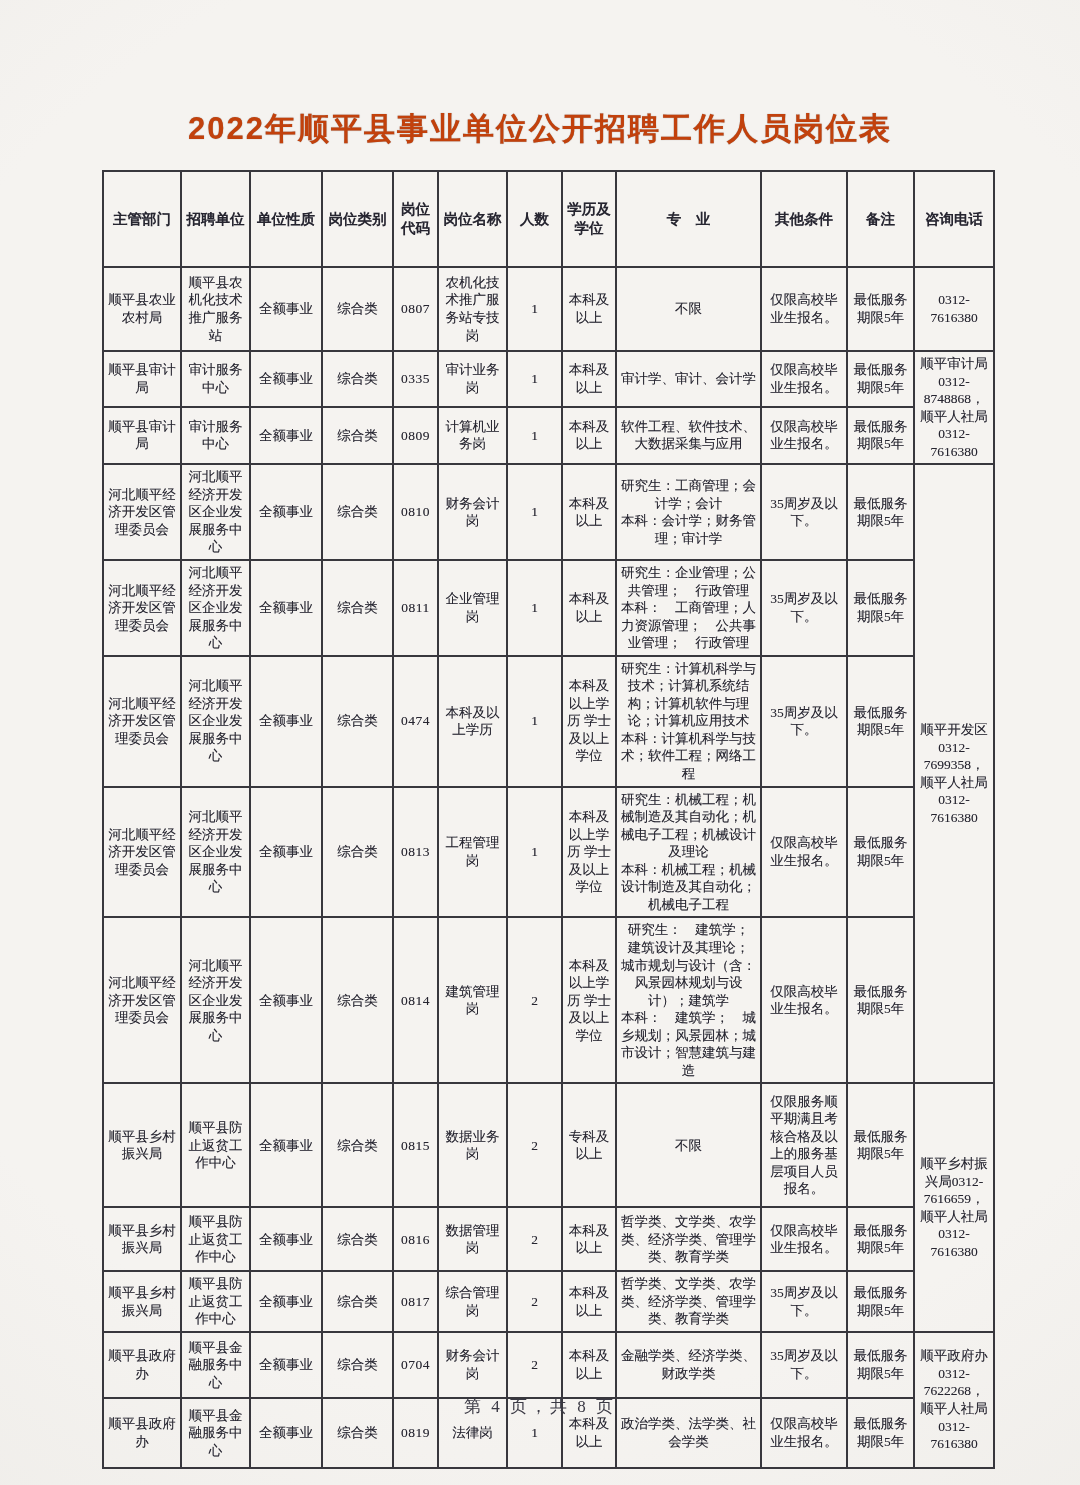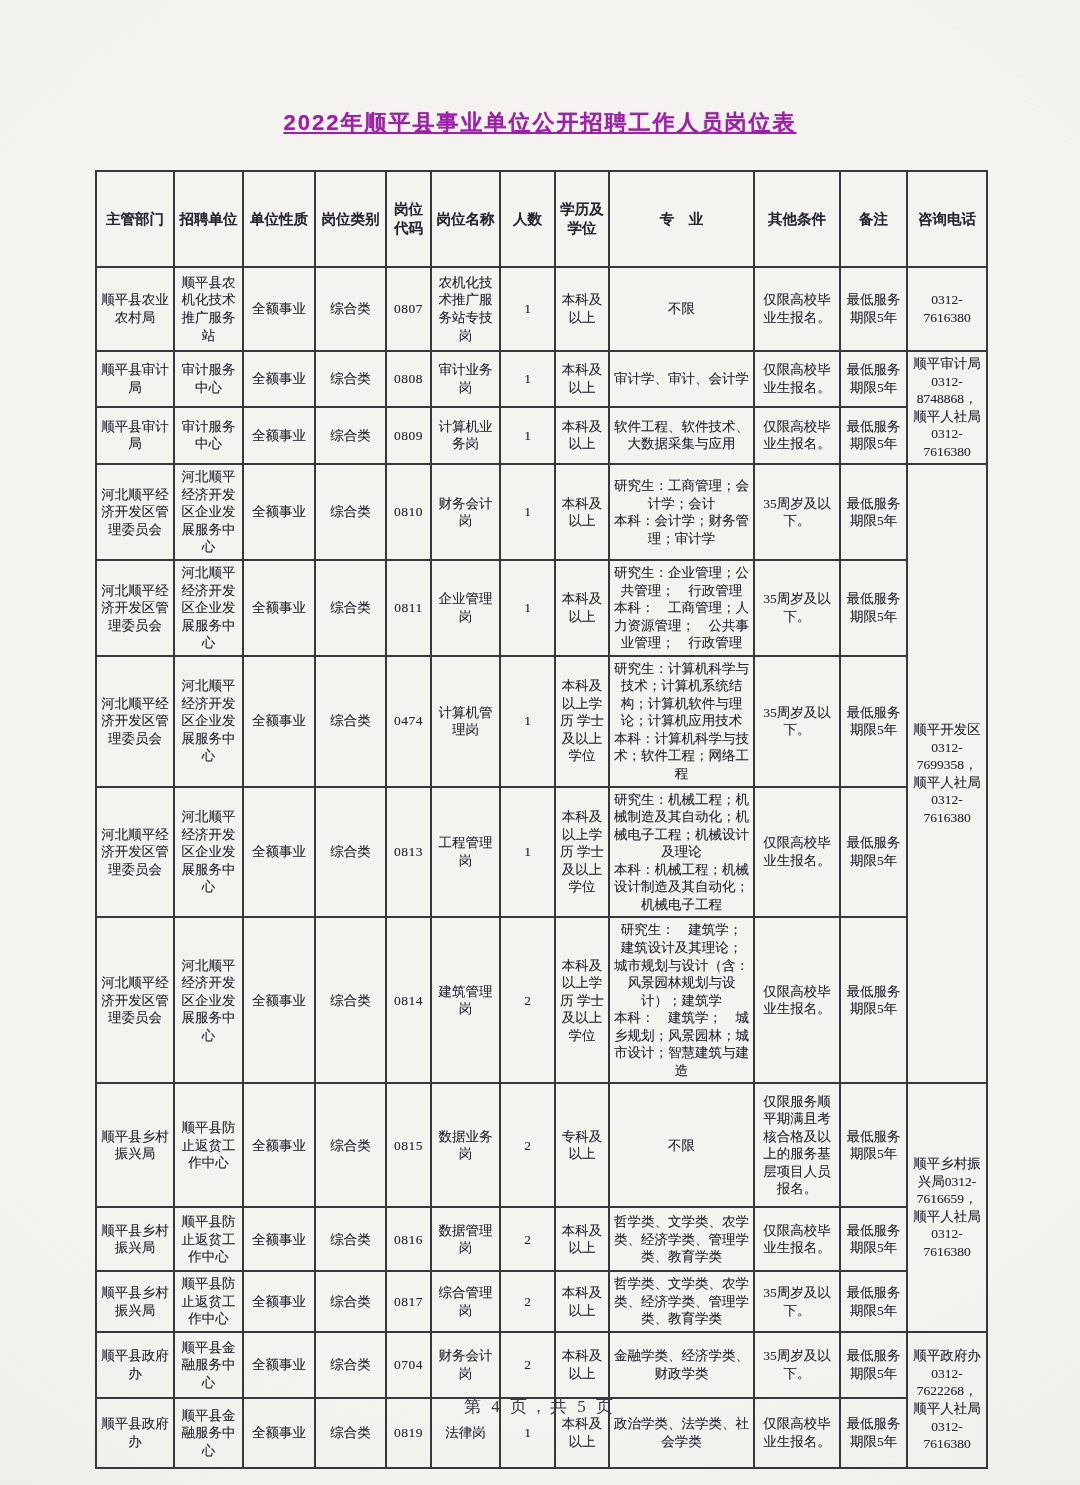--- a/index.html
+++ b/index.html
@@ -13,29 +13,28 @@
   .paper{
     position:absolute;inset:0;
     background:radial-gradient(ellipse 120% 90% at 50% 45%, #f5f3f0 55%, #edebe7 88%, #e4e2de 100%);
   }
   .doc-title{
     position:absolute;
     top:108px;left:0;width:1080px;
     text-align:center;
     font-family:"Liberation Sans", sans-serif;
     font-weight:bold;
-    font-size:22px;
+    font-size:31px;
     letter-spacing:2px;
-    color:#a21caf;
+    color:#c2410c;
     text-shadow:0 0 1px rgba(27,26,34,.45);
-    text-decoration:underline;
   }
   table.jobs{
     position:absolute;
-    left:95px;top:170px;
+    left:102px;top:170px;
     width:891px;
     border-collapse:collapse;
     table-layout:fixed;
     background:transparent;
   }
   table.jobs th, table.jobs td{
     border:2px solid #38373d;
     color:#262530;
     vertical-align:middle;
     text-align:center;
@@ -142,21 +141,21 @@
       <td class="cell-other">仅限高校毕业生报名。</td>
       <td>最低服务期限5年</td>
       <td class="cell-phone" rowspan="1">0312-
 7616380</td>
     </tr>
     <tr class="h-r1">
       <td>顺平县审计局</td>
       <td>审计服务中心</td>
       <td>全额事业</td>
       <td>综合类</td>
-      <td class="cell-code">0808</td>
+      <td class="cell-code">0335</td>
       <td>审计业务岗</td>
       <td class="cell-count">1</td>
       <td>本科及以上</td>
       <td class="cell-major">审计学、审计、会计学</td>
       <td class="cell-other">仅限高校毕业生报名。</td>
       <td>最低服务期限5年</td>
       <td class="cell-phone" rowspan="2">顺平审计局
 0312-
 8748868，
 顺平人社局
@@ -209,21 +208,21 @@
 本科：　工商管理；人力资源管理；　公共事业管理；　行政管理</td>
       <td class="cell-other">35周岁及以下。</td>
       <td>最低服务期限5年</td>
     </tr>
     <tr class="h-r5">
       <td>河北顺平经济开发区管理委员会</td>
       <td>河北顺平经济开发区企业发展服务中心</td>
       <td>全额事业</td>
       <td>综合类</td>
       <td class="cell-code">0474</td>
-      <td>计算机管理岗</td>
+      <td>本科及以上学历</td>
       <td class="cell-count">1</td>
       <td>本科及以上学历 学士及以上学位</td>
       <td class="cell-major">研究生：计算机科学与技术；计算机系统结构；计算机软件与理论；计算机应用技术
 本科：计算机科学与技术；软件工程；网络工程</td>
       <td class="cell-other">35周岁及以下。</td>
       <td>最低服务期限5年</td>
     </tr>
     <tr class="h-r6">
       <td>河北顺平经济开发区管理委员会</td>
       <td>河北顺平经济开发区企业发展服务中心</td>
@@ -325,13 +324,13 @@
       <td>法律岗</td>
       <td class="cell-count">1</td>
       <td>本科及以上</td>
       <td class="cell-major">政治学类、法学类、社会学类</td>
       <td class="cell-other">仅限高校毕业生报名。</td>
       <td>最低服务期限5年</td>
     </tr>
   </tbody>
 </table>
 
-<div class="doc-footer">第 4 页，共 5 页</div>
+<div class="doc-footer">第 4 页，共 8 页</div>
 
 </body></html>

